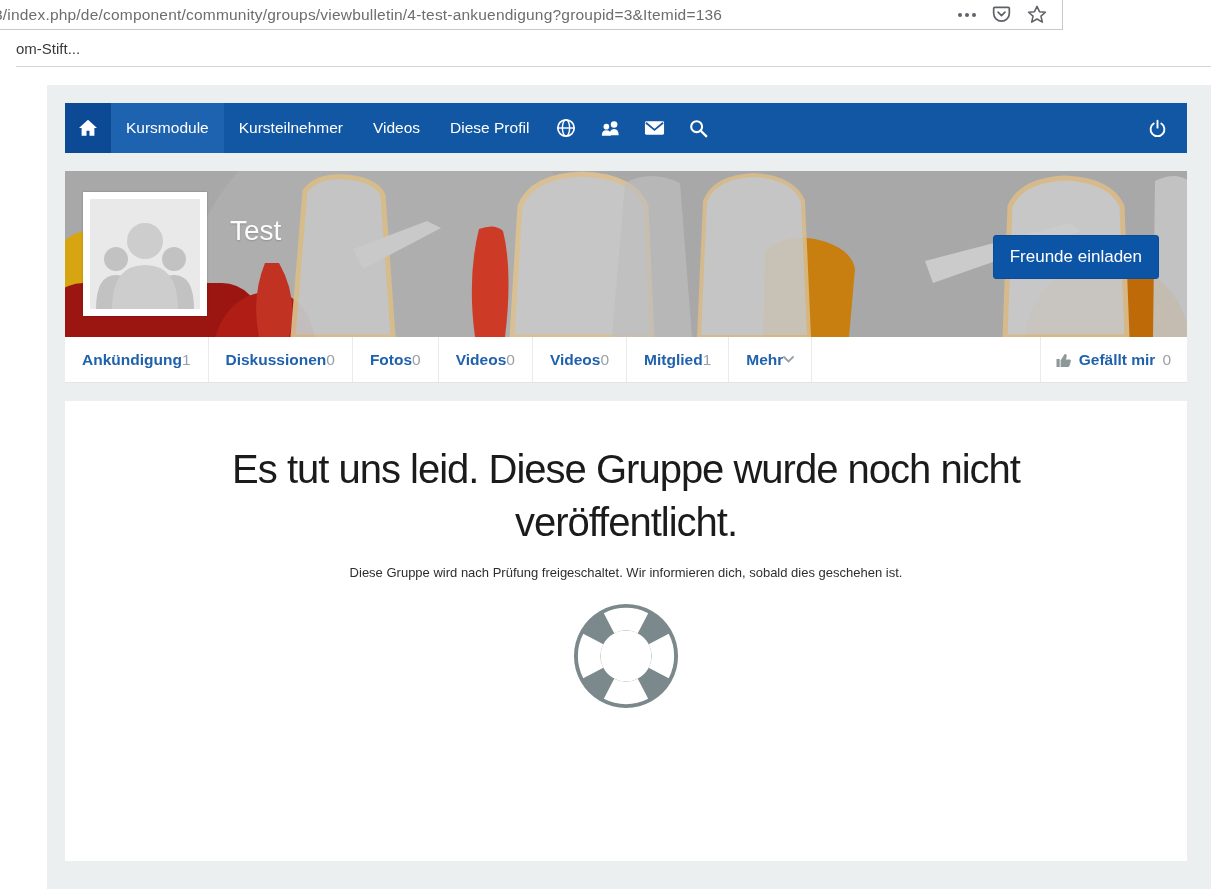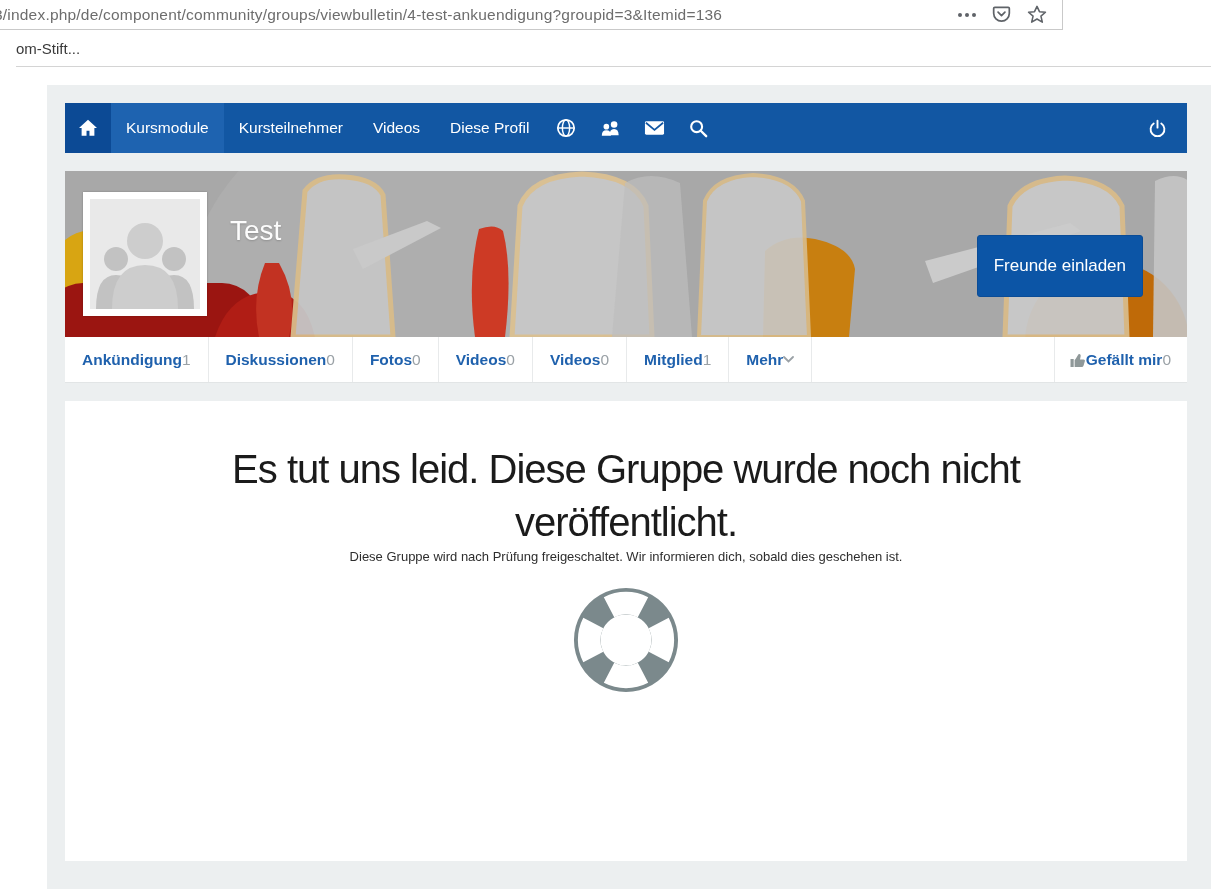--- a/index.html
+++ b/index.html
@@ -29,37 +29,37 @@
   .nav-spacer { flex:1; }
   .nav-power { display:flex; align-items:center; padding:0 20px; cursor:pointer; }
 
   
   .banner { position:relative; margin-top:18px; height:166px; overflow:hidden; background:#a8a8a8; }
   .banner svg.art { position:absolute; left:0; top:0; }
   .avatar { position:absolute; left:18px; top:21px; width:124px; height:124px; background:#fff; padding:7px;
             box-shadow:0 0 2px rgba(0,0,0,.25); }
   .group-title { position:absolute; left:165px; top:44px; color:#fcfcfc; font-size:28px; font-weight:300;
                  text-shadow:0 1px 2px rgba(0,0,0,.18); }
-  .invite-btn { position:absolute; right:44px; top:64px; background:#0c55a6; border:1px solid #0a4c97;
-                color:#fff; font-size:17px; padding:20px 16px; border-radius:3px; cursor:pointer;
+  .invite-btn { position:absolute; right:28px; top:64px; background:#0c55a6; border:1px solid #0a4c97;
+                color:#fff; font-size:17px; padding:11px 16px; border-radius:3px; cursor:pointer;
                 font-family:"Liberation Sans", sans-serif; }
 
   
   .tabbar { height:46px; background:#fff; display:flex; align-items:stretch; border-bottom:1px solid #e2e5e6; }
   .tab { display:flex; align-items:center; padding:0 17px; border-right:1px solid #e8eaeb; cursor:pointer; }
   .tab-label { color:#1f61ad; font-size:15.5px; font-weight:700; }
   .tab-count { color:#9aa1a6; font-size:15.5px; }
   .tab-spacer { flex:1; }
-  .like-box { display:flex; align-items:center; gap:0; padding:0 16px 0 15px; border-left:1px solid #e8eaeb; cursor:pointer; }
+  .like-box { display:flex; align-items:center; gap:7px; padding:0 16px 0 15px; border-left:1px solid #e8eaeb; cursor:pointer; }
   .like-label { color:#1f61ad; font-size:15.5px; font-weight:700; }
   .like-count { color:#9aa1a6; font-size:15.5px; }
 
   
   .card { margin-top:18px; height:460px; background:#fff; text-align:center; }
-  .card h1 { padding-top:42px; width:945px; margin:0 auto; font-size:40px; line-height:1.33;
+  .card h1 { padding-top:42px; width:945px; margin:16px auto; font-size:40px; line-height:1.33;
              font-weight:400; letter-spacing:-1px; color:#1b1b1b; }
   .card .sub { font-size:13px; color:#2e2e2e;text-align:center; }
   .buoy-wrap { margin-top:22px; }
   .home-btn { margin-top:34px; background:#0c4f9f; border:1px solid #0a4791; color:#fff; font-size:17px;
               padding:10px 21px; border-radius:3px; cursor:pointer; font-family:"Liberation Sans", sans-serif; }
 </style>
 </head>
 <body>
 
 <div class="urlbar">

